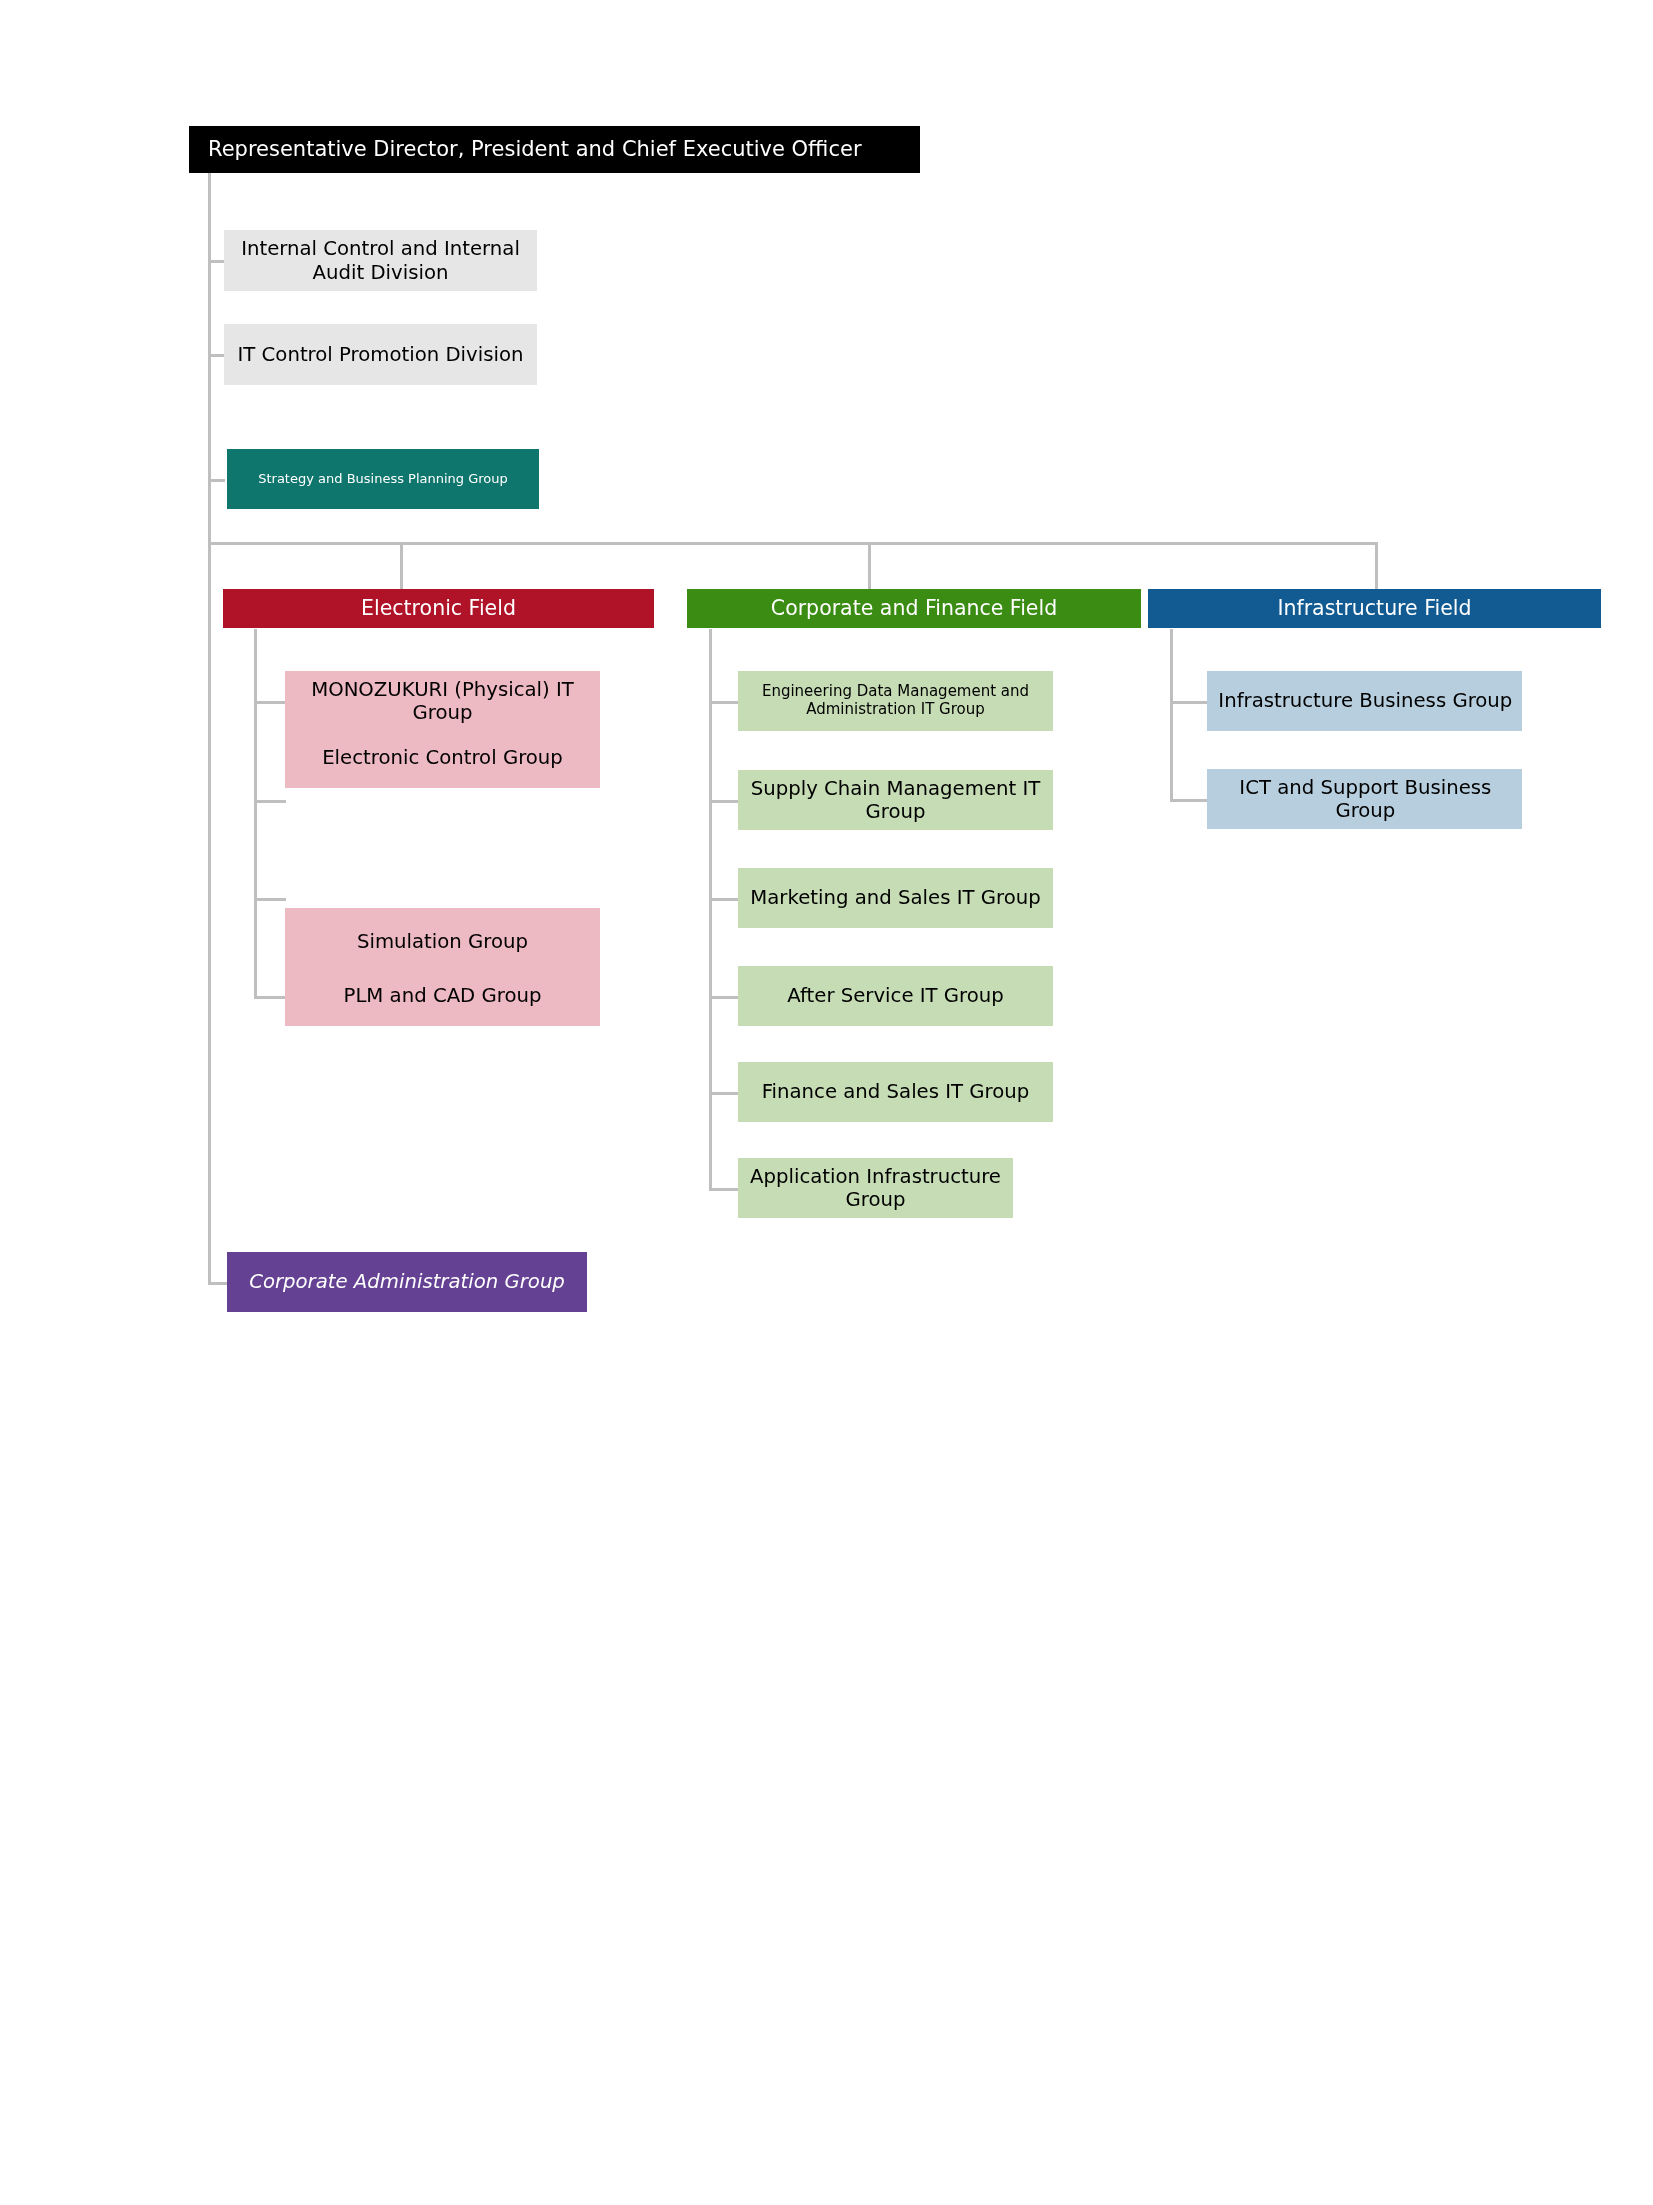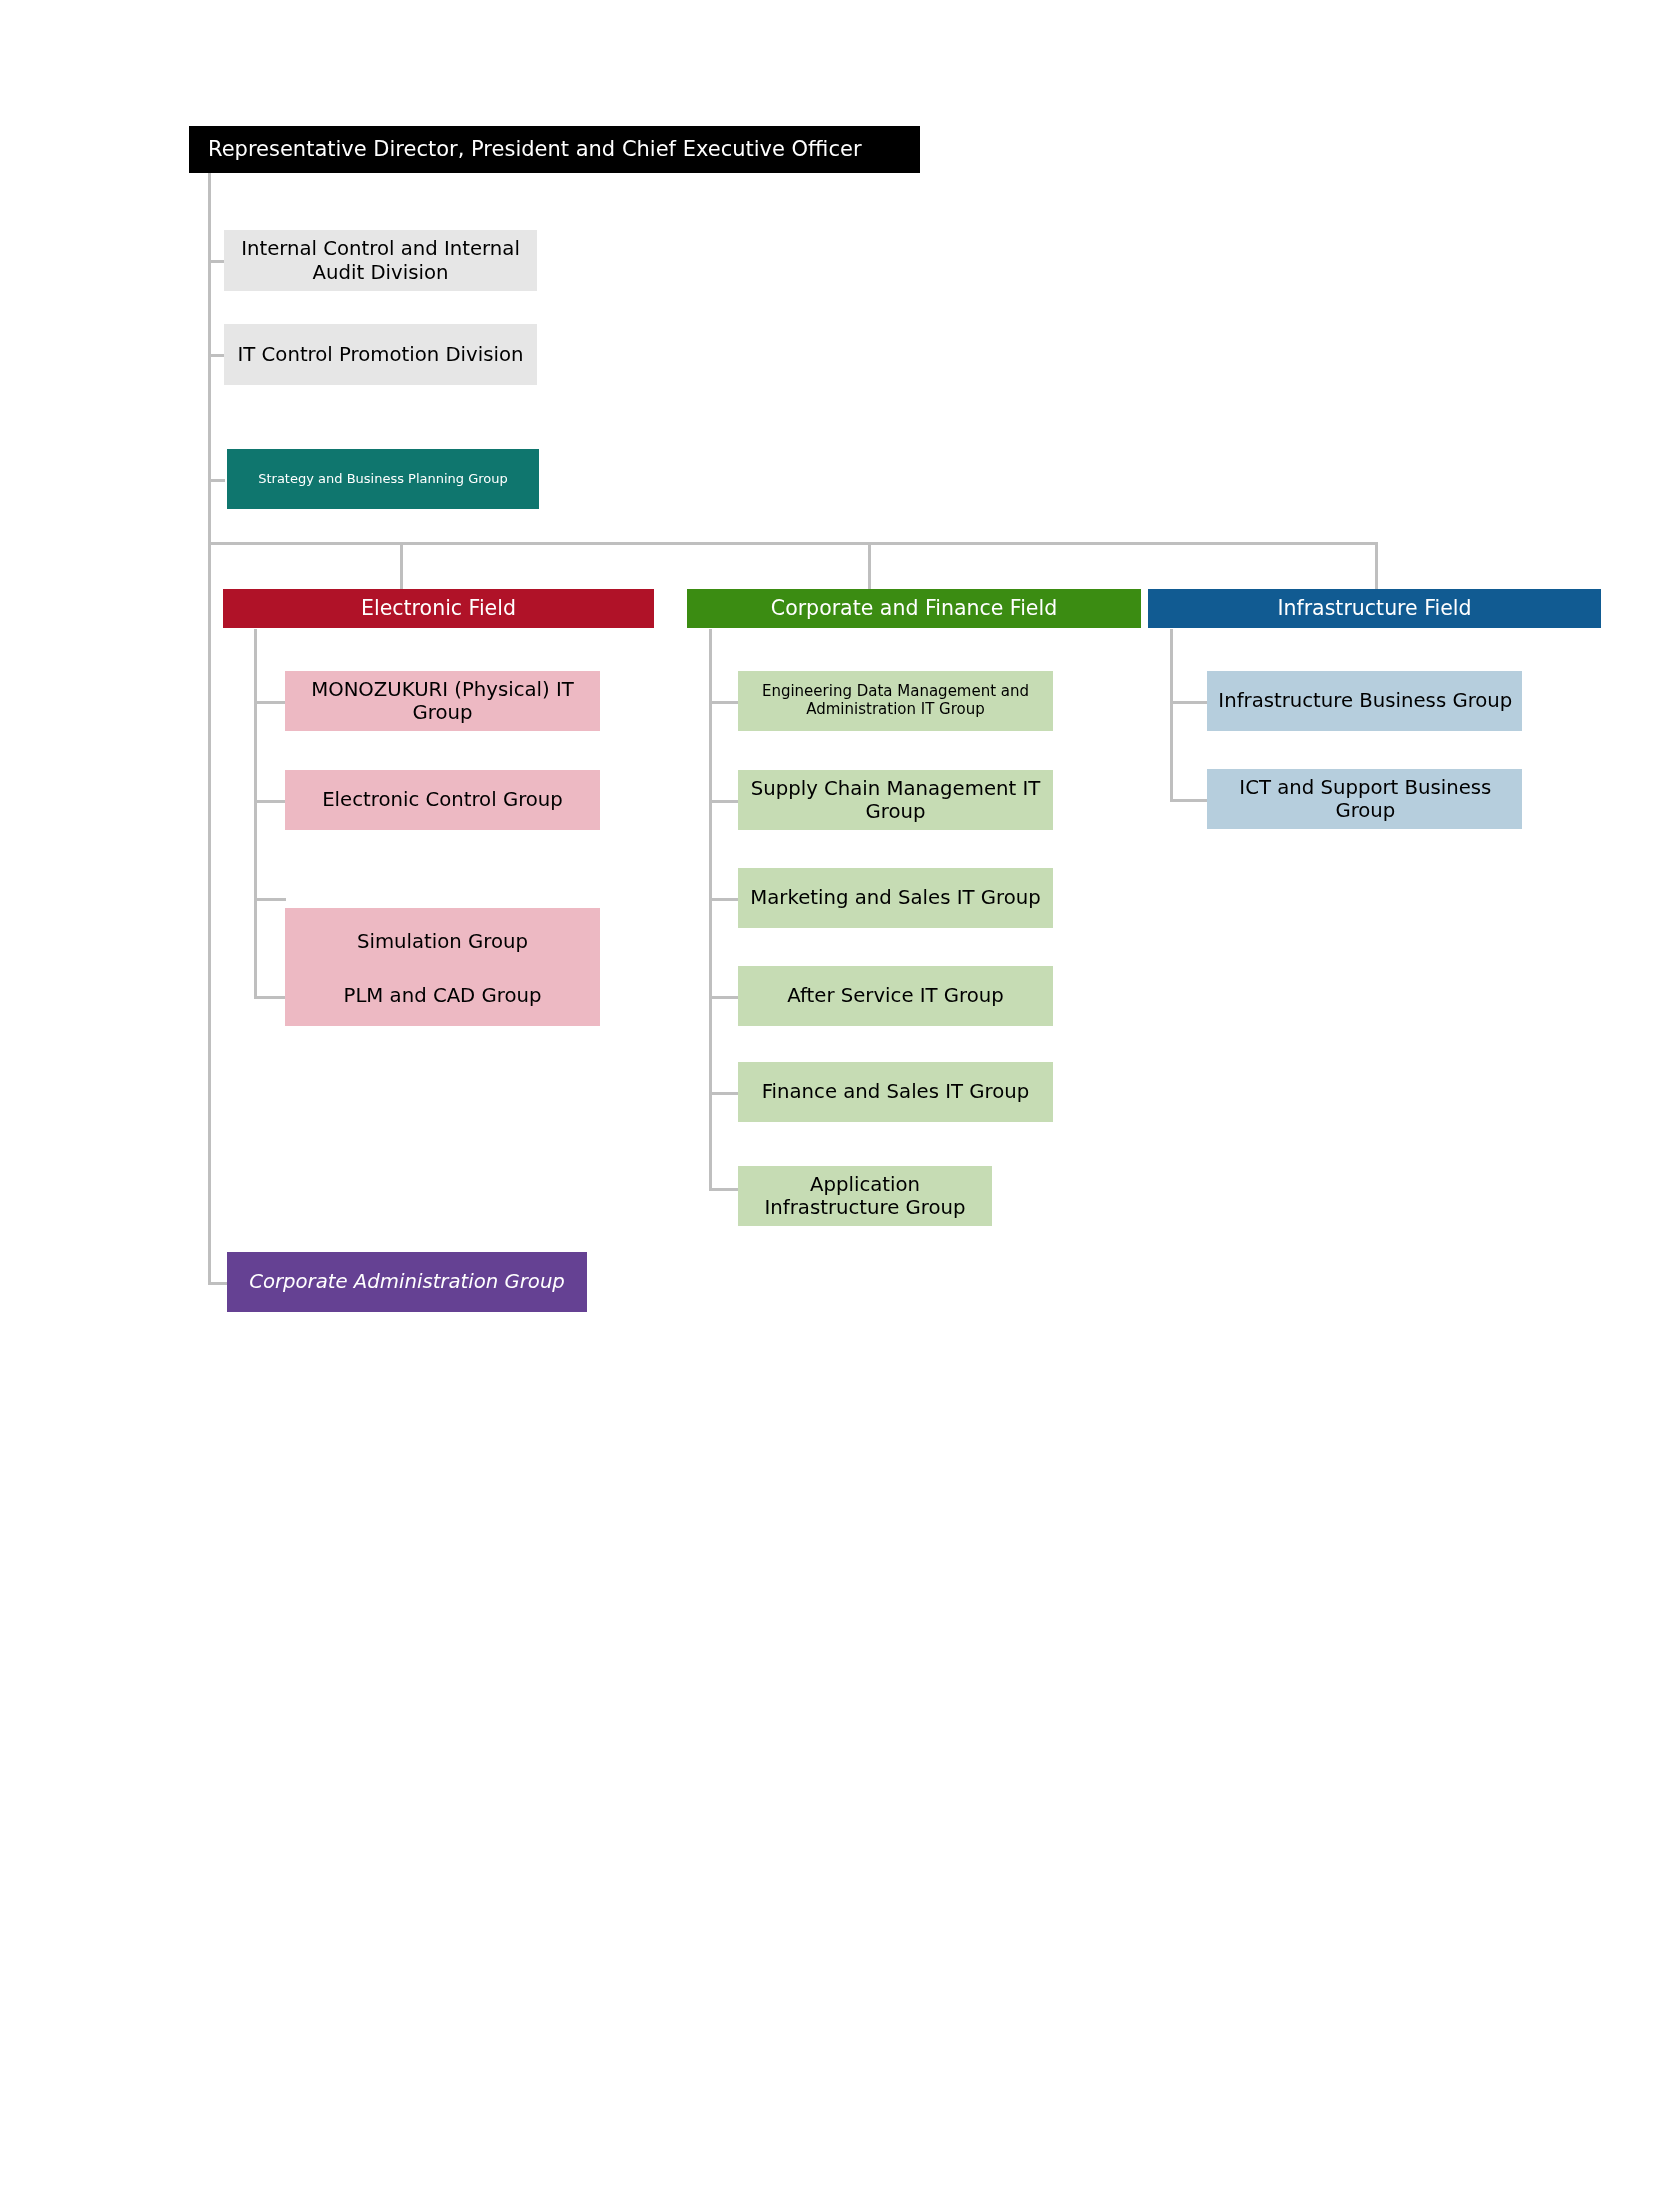--- a/index.html
+++ b/index.html
@@ -143,21 +143,21 @@
     <span>Corporate and Finance Field</span>
   </div>
 
   <div class="node node-field field-infra" style="left:1148px; top:589px; width:453px; height:39px;">
     <span>Infrastructure Field</span>
   </div>
 
   <div class="node node-child child-eng" style="left:285px; top:671px; width:315px; height:60px;">
     <span>MONOZUKURI (Physical) IT Group</span>
   </div>
-  <div class="node node-child child-eng" style="left:285px; top:770px; width:315px; height:60px;">
+  <div class="node node-child child-eng" style="left:285px; top:728px; width:315px; height:60px;">
     <span>Electronic Control Group</span>
   </div>
   <div class="node node-child child-eng" style="left:285px; top:908px; width:315px; height:68px;">
     <span>Simulation Group</span>
   </div>
   <div class="node node-child child-eng" style="left:285px; top:966px; width:315px; height:60px;">
     <span>PLM and CAD Group</span>
   </div>
 
   <div class="node node-child child-corp node-small" style="left:738px; top:671px; width:315px; height:60px;">
@@ -168,21 +168,21 @@
   </div>
   <div class="node node-child child-corp" style="left:738px; top:868px; width:315px; height:60px;">
     <span>Marketing and Sales IT Group</span>
   </div>
   <div class="node node-child child-corp" style="left:738px; top:966px; width:315px; height:60px;">
     <span>After Service IT Group</span>
   </div>
   <div class="node node-child child-corp" style="left:738px; top:1062px; width:315px; height:60px;">
     <span>Finance and Sales IT Group</span>
   </div>
-  <div class="node node-child child-corp" style="left:738px; top:1158px; width:254px; height:60px;margin-top:8px;">
+  <div class="node node-child child-corp" style="left:738px; top:1158px; width:275px; height:60px;">
     <span>Application Infrastructure Group</span>
   </div>
 
   <div class="node node-child child-infra" style="left:1207px; top:671px; width:315px; height:60px;">
     <span>Infrastructure Business Group</span>
   </div>
   <div class="node node-child child-infra" style="left:1207px; top:769px; width:315px; height:60px;">
     <span>ICT and Support Business Group</span>
   </div>
 

